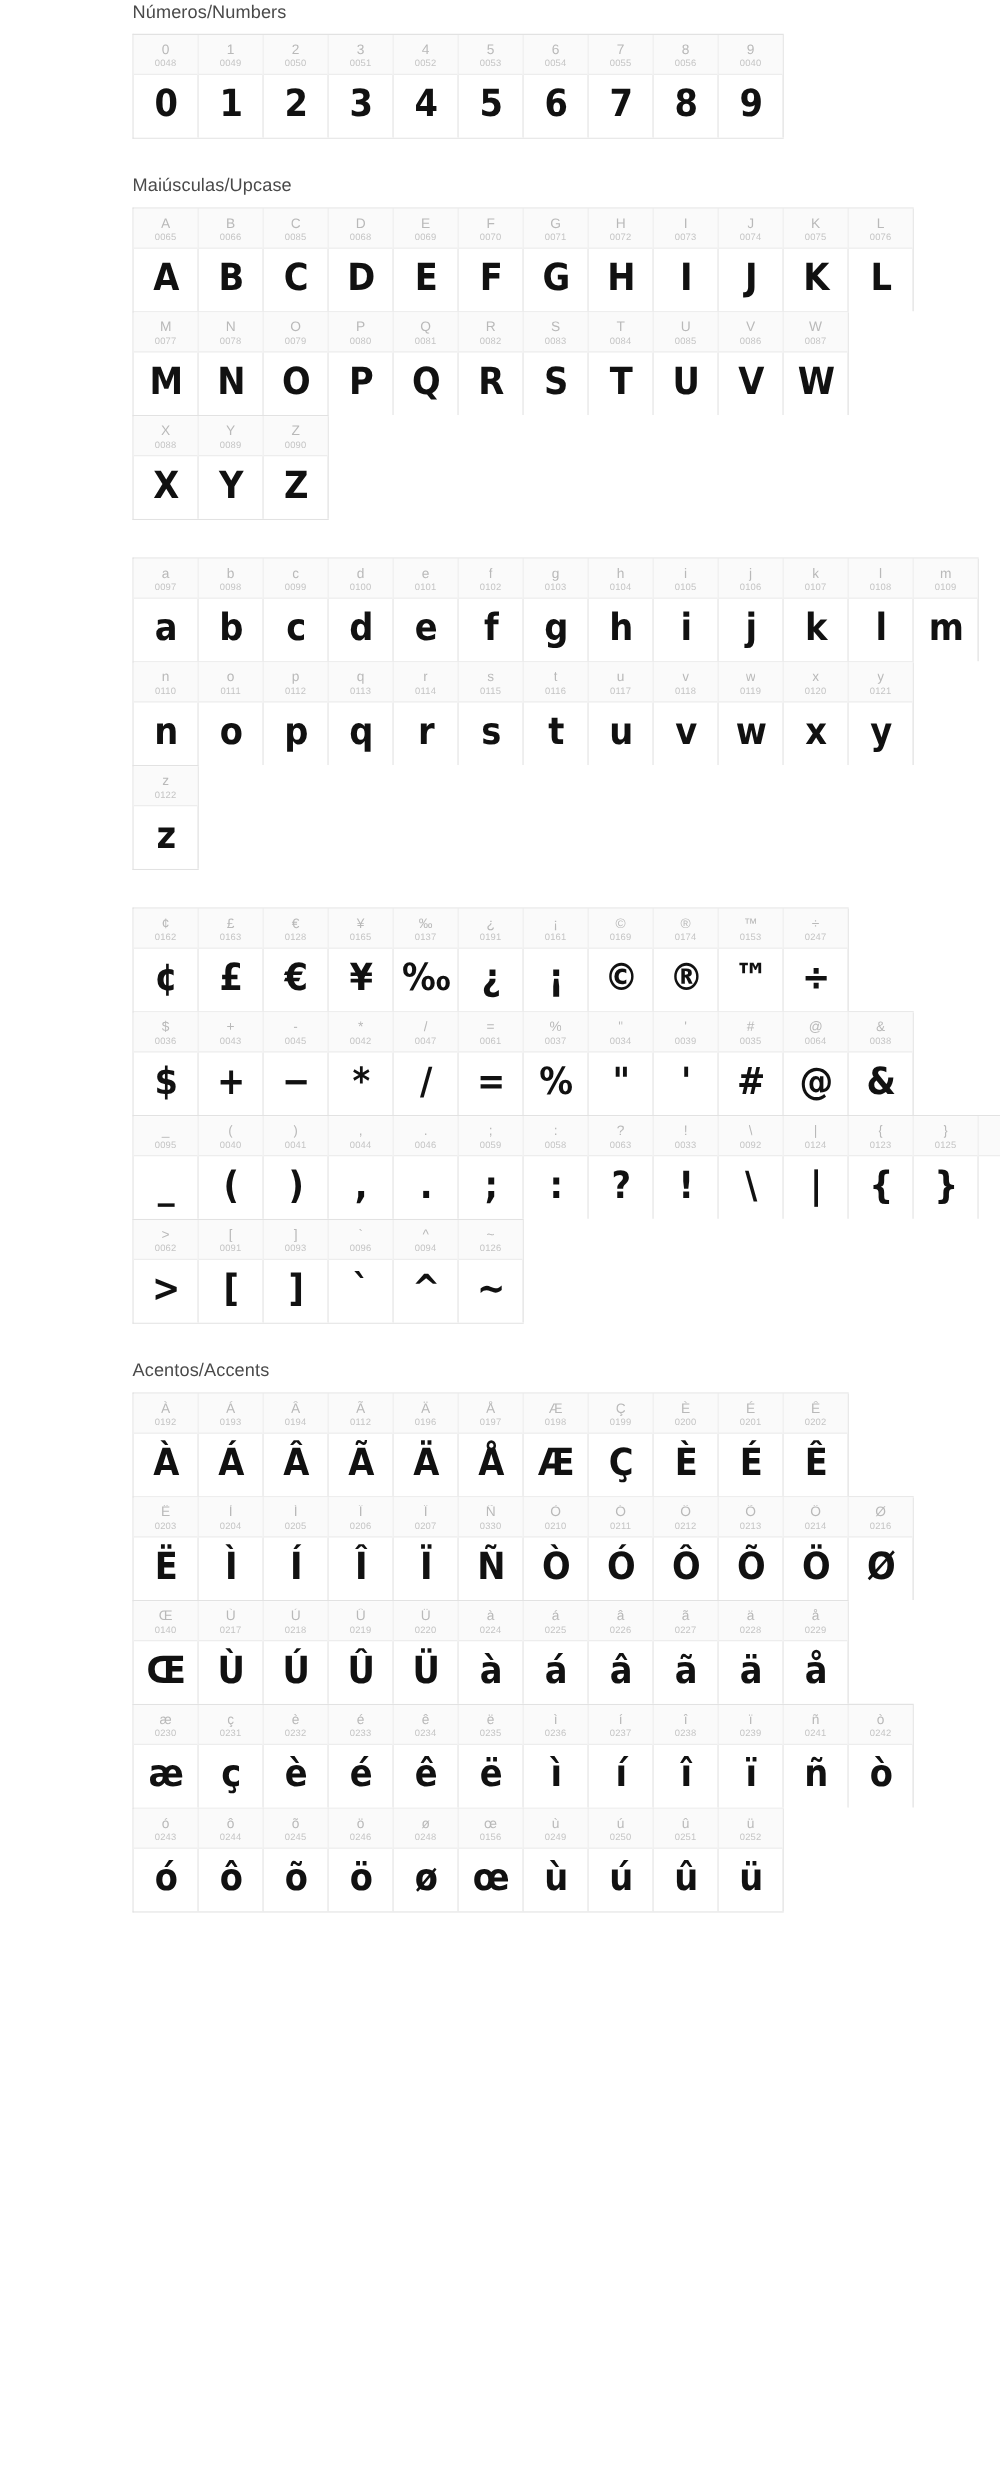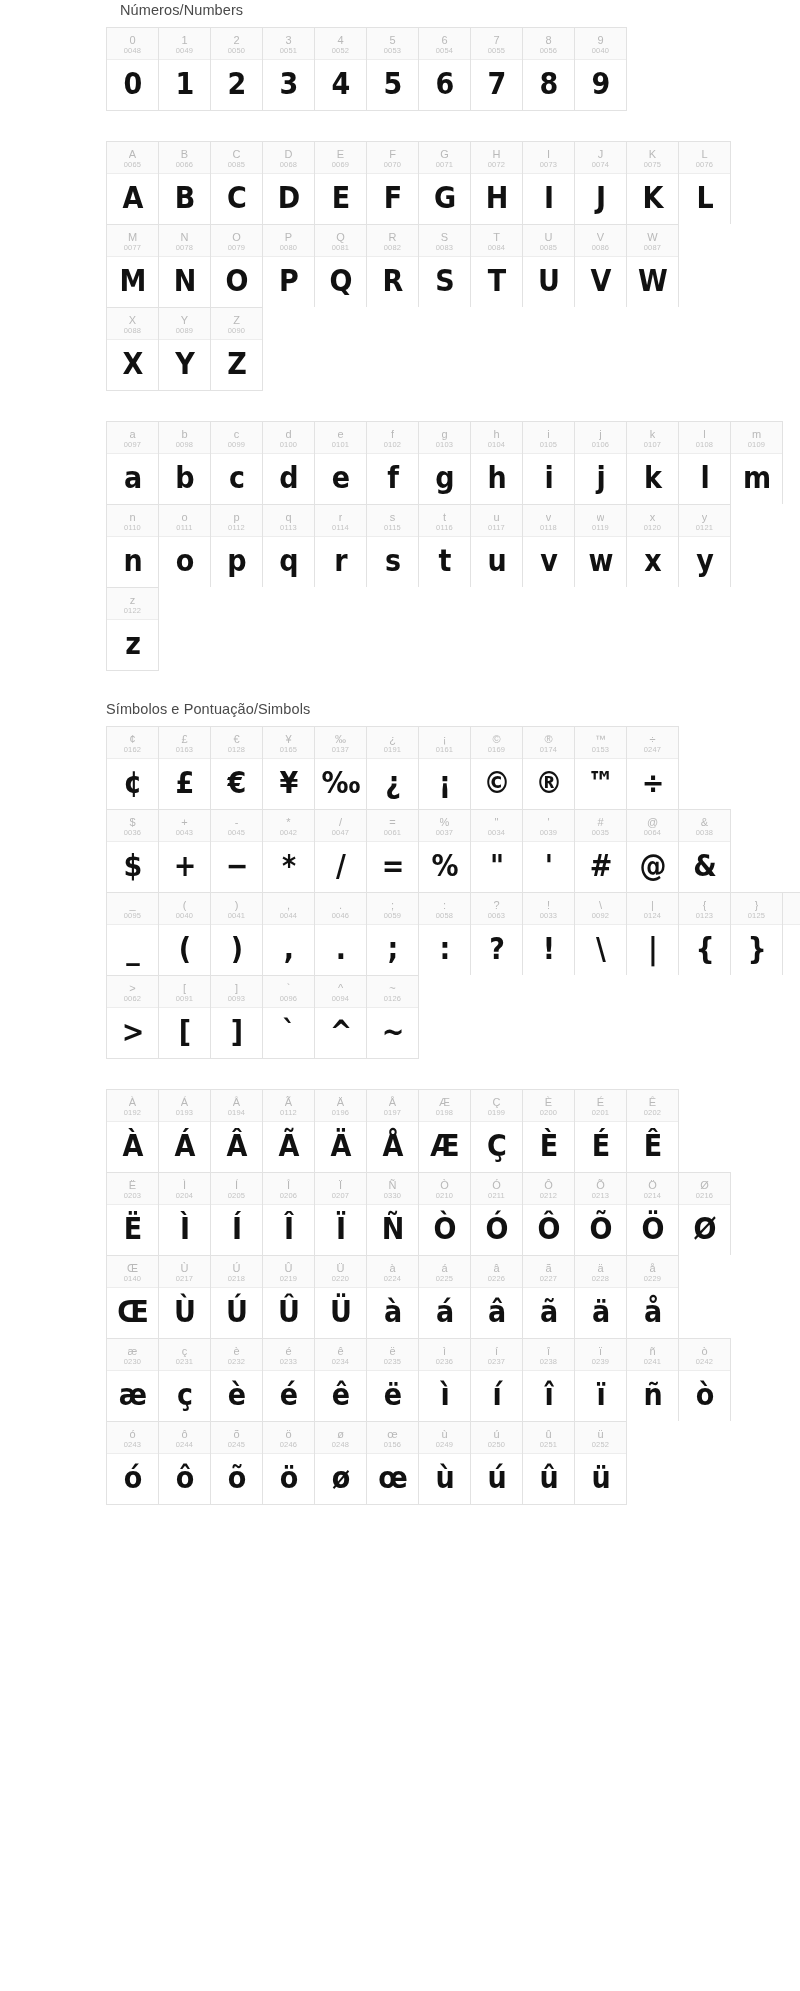--- a/index.html
+++ b/index.html
@@ -22,21 +22,21 @@
     margin: 0 0 0 0;
   }
   .section-title {
     font-family: "Liberation Sans", sans-serif;
     font-size: 14.5px;
     color: #4a4a4a;
     font-weight: 400;
     padding: 0 0 9px 106px;
     letter-spacing: 0.1px;
   }
-  .section-title.first { padding-top: 2px; margin-left: 14px; }
+  .section-title.first { padding-top: 2px; }
   .rows {
     padding-left: 106px;
   }
   .glyph-row {
     display: flex;
     flex-direction: row;
     border-left: 1px solid #e2e2e2;
     border-top: 1px solid #e2e2e2;
     width: max-content;
     background: #fff;
@@ -169,20 +169,21 @@
                 <div class="cell-char">9</div>
                 <div class="cell-code">0040</div>
               </div>
               <div class="cell-glyph">9</div>
             </div>
           </div>
         </div>
         <div class="sec-gap"></div>
       </div>
       <div class="section">
+        <div class="section-title">Maiúsculas/Upcase</div>
         <div class="rows">
           <div class="glyph-row">
             <div class="cell">
               <div class="cell-head">
                 <div class="cell-char">A</div>
                 <div class="cell-code">0065</div>
               </div>
               <div class="cell-glyph">A</div>
             </div>
             <div class="cell">
@@ -555,21 +556,20 @@
                 <div class="cell-char">z</div>
                 <div class="cell-code">0122</div>
               </div>
               <div class="cell-glyph">z</div>
             </div>
           </div>
         </div>
         <div class="sec-gap"></div>
       </div>
       <div class="section">
-        <div class="section-title">Símbolos e Pontuação/Simbols</div>
         <div class="rows">
           <div class="glyph-row">
             <div class="cell">
               <div class="cell-head">
                 <div class="cell-char">¢</div>
                 <div class="cell-code">0162</div>
               </div>
               <div class="cell-glyph">¢</div>
             </div>
             <div class="cell">
@@ -869,20 +869,21 @@
                 <div class="cell-char">~</div>
                 <div class="cell-code">0126</div>
               </div>
               <div class="cell-glyph">~</div>
             </div>
           </div>
         </div>
         <div class="sec-gap"></div>
       </div>
       <div class="section">
+        <div class="section-title">Acentos/Accents</div>
         <div class="rows">
           <div class="glyph-row">
             <div class="cell">
               <div class="cell-head">
                 <div class="cell-char">À</div>
                 <div class="cell-code">0192</div>
               </div>
               <div class="cell-glyph">À</div>
             </div>
             <div class="cell">

